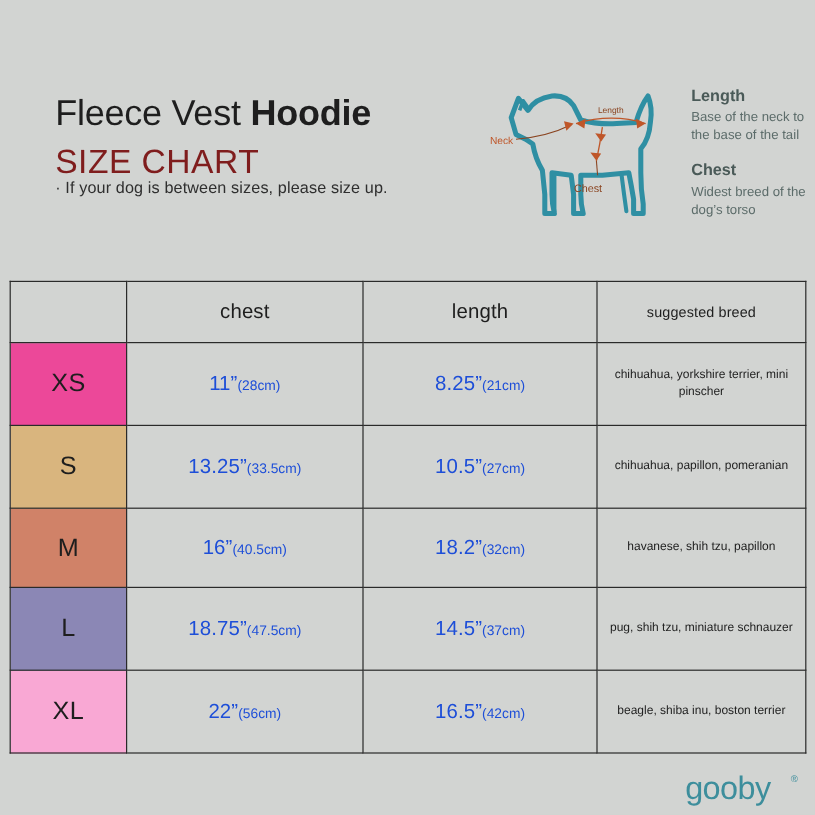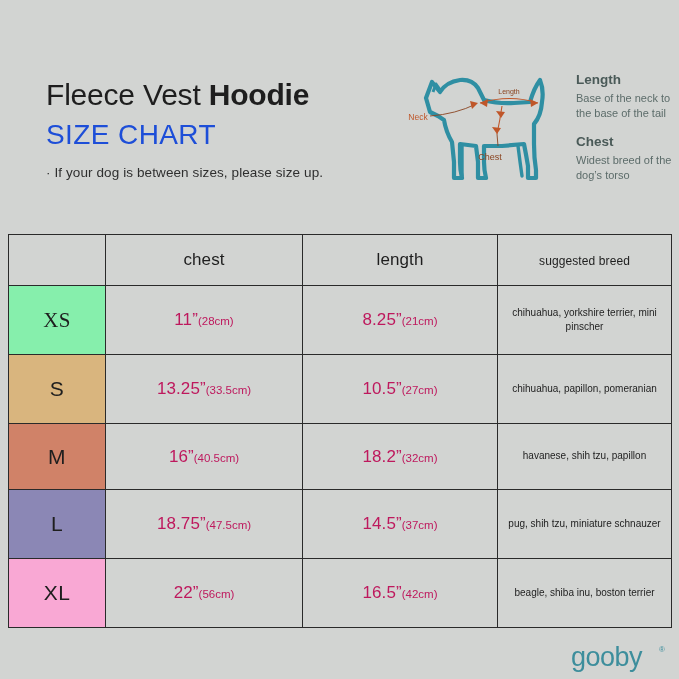--- a/index.html
+++ b/index.html
@@ -42,21 +42,20 @@
   }
   #sub-title {
     margin-top: 9px;
     font-size: 28px;
     font-weight: 400;
     letter-spacing: 0.4px;
     color: #bd8b3c;
     line-height: 1.05;
   }
   #note-line {
-    margin-top: 16px;
     font-size: 13.5px;
     color: #2f2f2f;
     letter-spacing: 0.1px;
   }
 
   
   #diagram {
     position: absolute;
     left: 398px;
     top: 58px;
@@ -119,21 +118,21 @@
   tbody tr { height: 69px; }
   tbody tr.short { height: 66px; }
 
   .size-cell {
     font-size: 21px;
     color: #1e1e1e;
     letter-spacing: 0.3px;
   }
   .meas {
     font-size: 17px;
-    color: #be185d;
+    color: #1d4ed8;
     white-space: nowrap;
     letter-spacing: 0.1px;
   }
   .meas .cm {
     font-size: 11.5px;
     letter-spacing: 0;
   }
   .breed {
     font-size: 10px;
     color: #1e1e1e;
@@ -151,21 +150,21 @@
   }
   #footer-logo svg { display: block; }
 </style>
 </head>
 <body>
 
 <div id="header">
 
   <div id="title-block">
     <div id="main-title"><span>Fleece Vest </span><span class="bold">Hoodie</span></div>
-    <div id="sub-title" style="color: #1d4ed8;">SIZE CHART</div>
+    <div id="sub-title" style="color: #7f1d1d;">SIZE CHART</div>
     <div id="note-line">· If your dog is between sizes, please size up.</div>
   </div>
 
   <div id="diagram">
     <svg width="170" height="130" viewBox="0 0 170 130">
 
       <path d="M24 40 L30 24 L38 34 Q44 24 58 22 Q70 21 76 30 L82 42
                Q96 46 112 45 L128 44 Q132 30 138 22 Q142 32 140 44
                Q139 58 132 66 L132 86 Q132 100 134 112
                L134 120 L126 120 L126 108 Q124 96 122 86
@@ -226,21 +225,21 @@
       <th>
         <span class="th-label">length</span>
       </th>
       <th>
         <span class="th-label small">suggested breed</span>
       </th>
     </tr>
   </thead>
   <tbody>
     <tr>
-      <td class="size-cell" style="background: #86efac; font-family: Liberation Serif, serif;">
+      <td class="size-cell" style="background: #ec4899;">
         <span>XS</span>
       </td>
       <td><span class="meas"><span>11”</span><span class="cm">(28cm)</span></span></td>
       <td><span class="meas"><span>8.25”</span><span class="cm">(21cm)</span></span></td>
       <td>
         <div class="breed">chihuahua, yorkshire terrier, mini pinscher</div>
       </td>
     </tr>
     <tr>
       <td class="size-cell" style="background: rgb(217, 181, 126);">

